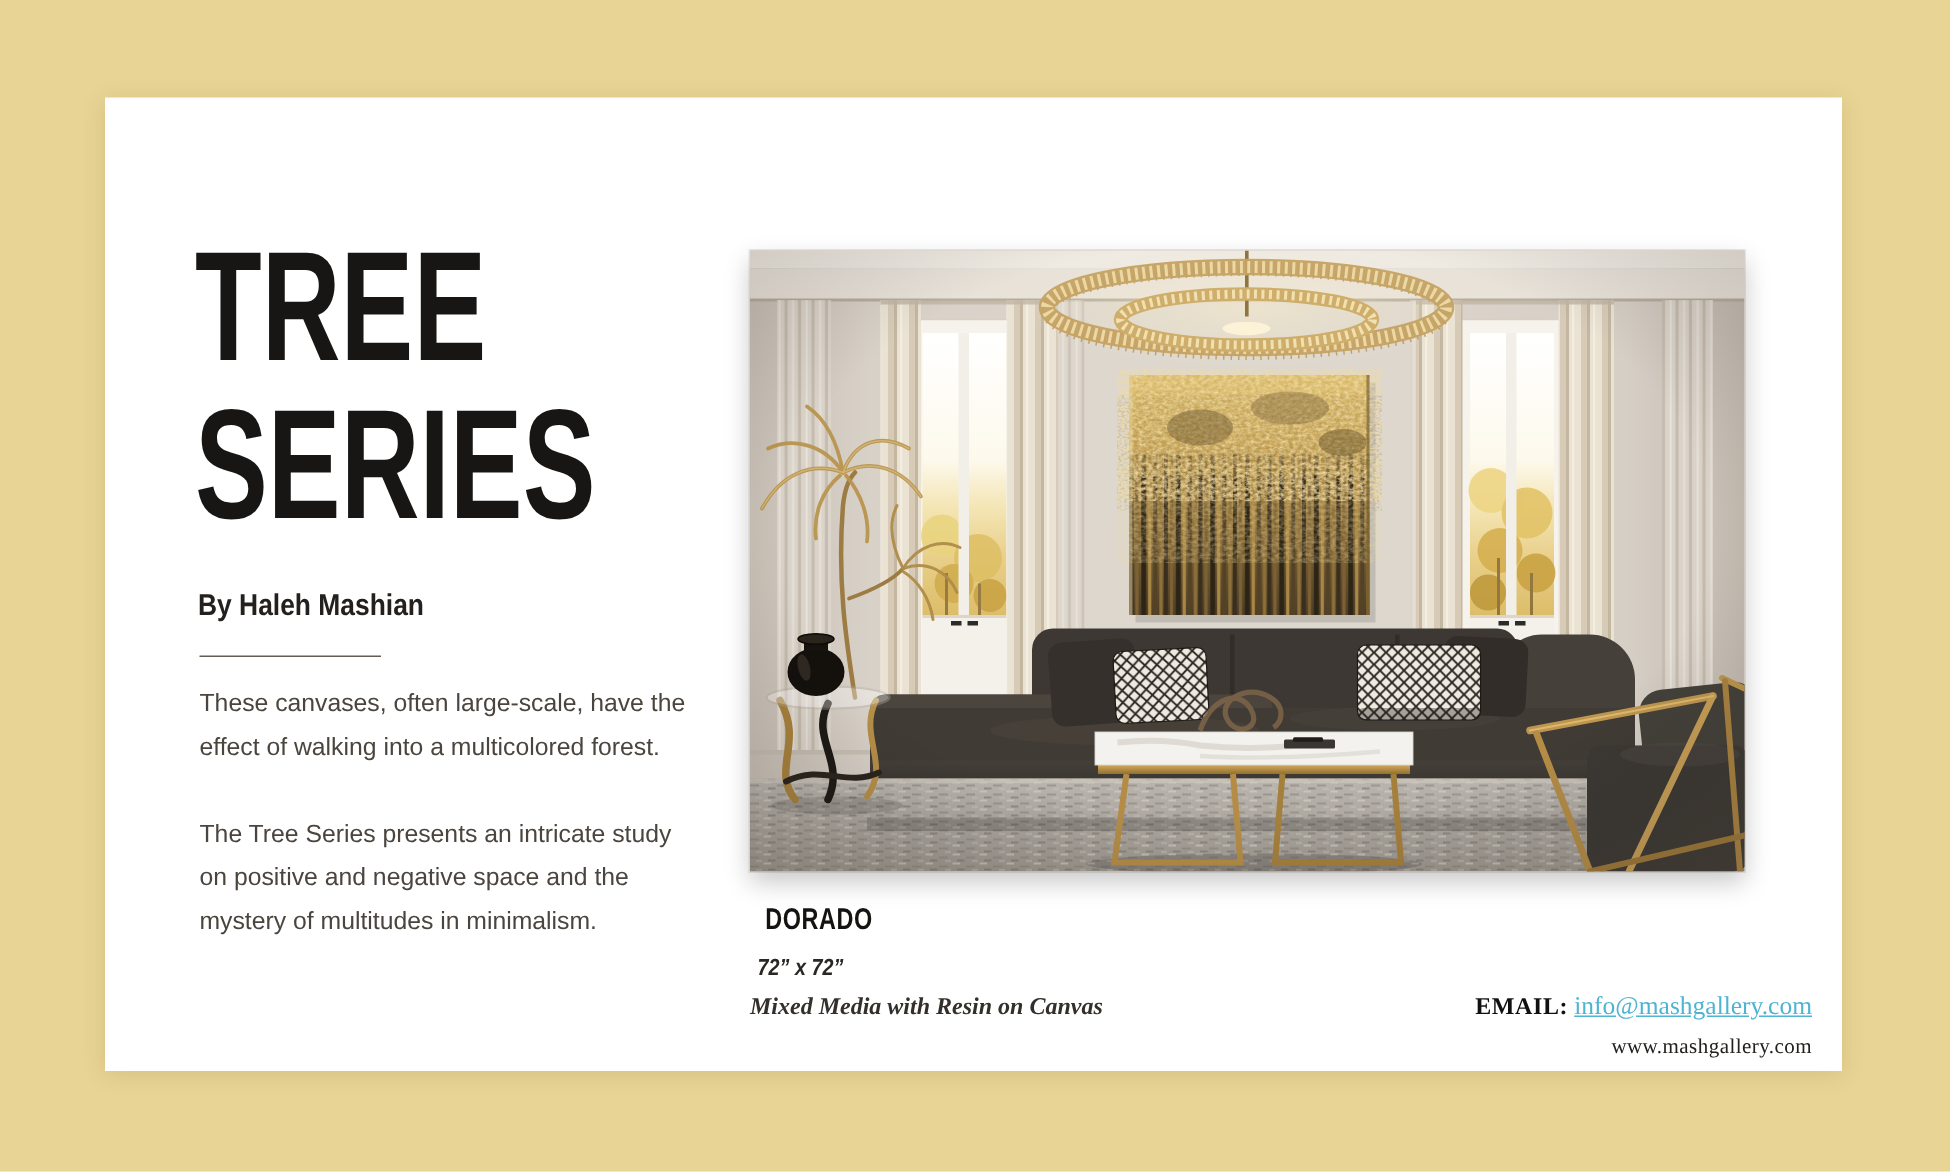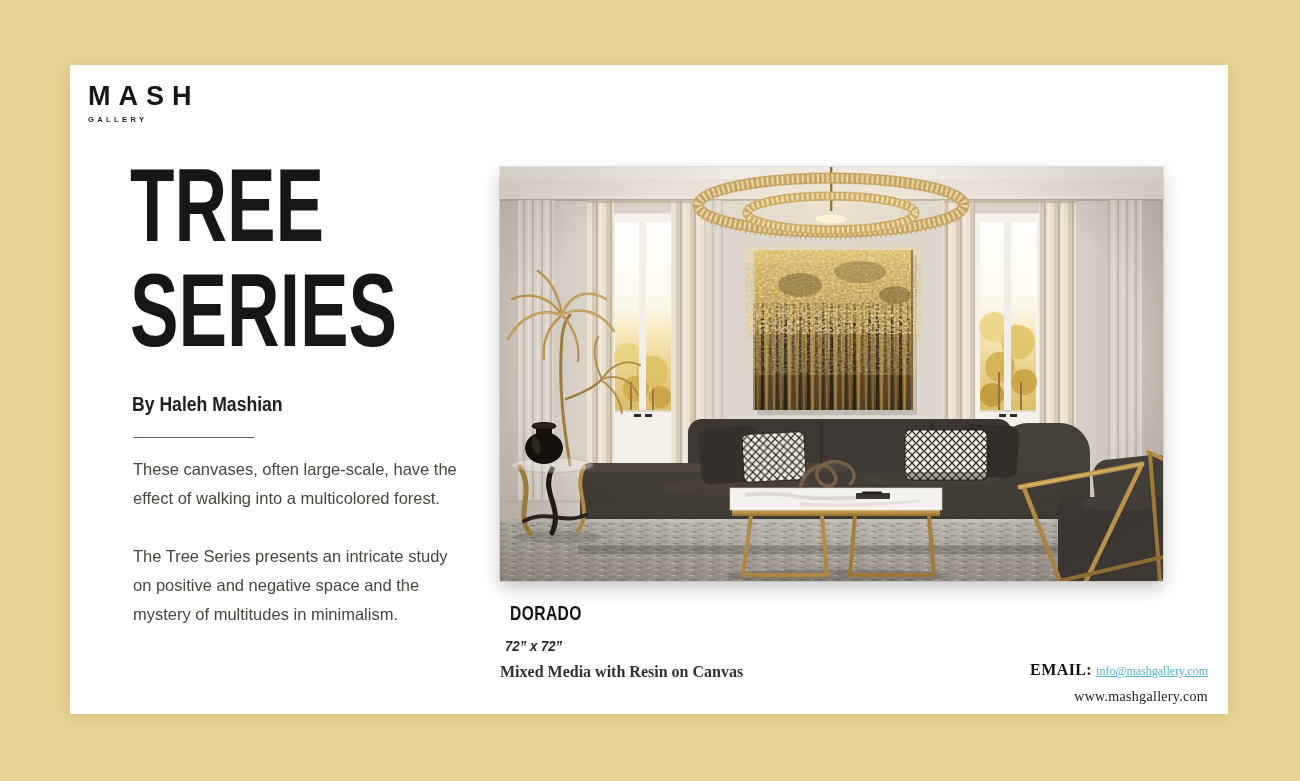--- a/index.html
+++ b/index.html
@@ -37,36 +37,32 @@
     position:absolute;left:430px;top:102px;width:663px;height:414px;margin:0;
     background:#d8d0c8;
     box-shadow:0 7px 16px rgba(0,0,0,.22), 0 0 0 1px #eceae6;
   }
   .photo svg{display:block;}
   
   .caption{position:absolute;left:430px;top:537px;width:663px;text-align:left;color:#15130f;}
   .caption-title{font-size:20px;font-weight:700;letter-spacing:.5px;display:inline-block;transform:scaleX(.78);}
   .caption-dims{margin-top:12px;font-size:15.5px;font-weight:700;font-style:italic;color:#2a2724;}
   .caption-dims span{display:inline-block;transform:scaleX(.85);}
-  .caption-medium{margin-top:8px;font-family:"Liberation Serif",serif;font-weight:700;font-size:16px;color:#33302c;}
+  .caption-medium{margin-top:8px;font-family:"Liberation Serif",serif;font-style:italic;font-weight:700;font-size:16px;color:#33302c;}
   
   .contact{position:absolute;right:20px;top:596px;text-align:right;font-family:"Liberation Serif",serif;}
   .email-label{font-size:16px;font-weight:700;letter-spacing:.4px;color:#111;}
-  .email-link{font-size:12px;color:#4fb3d2;text-decoration:underline;cursor:pointer;}
+  .email-link{font-size:17px;color:#4fb3d2;text-decoration:underline;cursor:pointer;}
   .website{margin-top:10px;font-size:14px;color:#23201d;letter-spacing:.3px;}
 </style>
 </head>
 <body>
 
 <div class="page">
 
-  <header class="logo">
-    <div class="logo-main">MASH</div>
-    <div class="logo-sub">GALLERY</div>
-  </header>
 
   <h1 class="title"><span>TREE</span><br><span>SERIES</span></h1>
 
   <div class="byline">By Haleh Mashian</div>
 
   <div class="divider"></div>
 
   <div class="paragraphs">
     <p>These canvases, often large-scale, have the effect of walking into a multicolored forest.</p>
     <p>The Tree Series presents an intricate study on positive and negative space and the mystery of multitudes in minimalism.</p>

